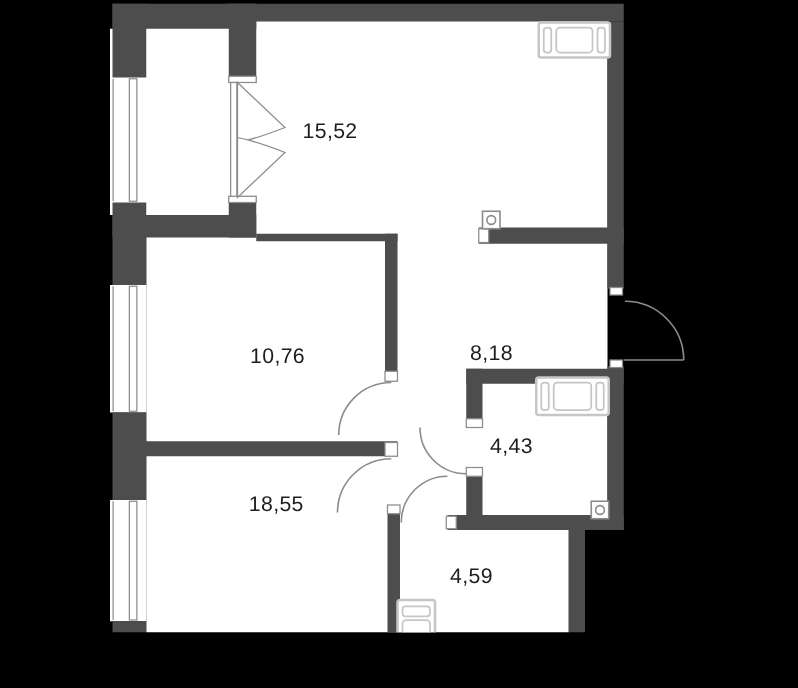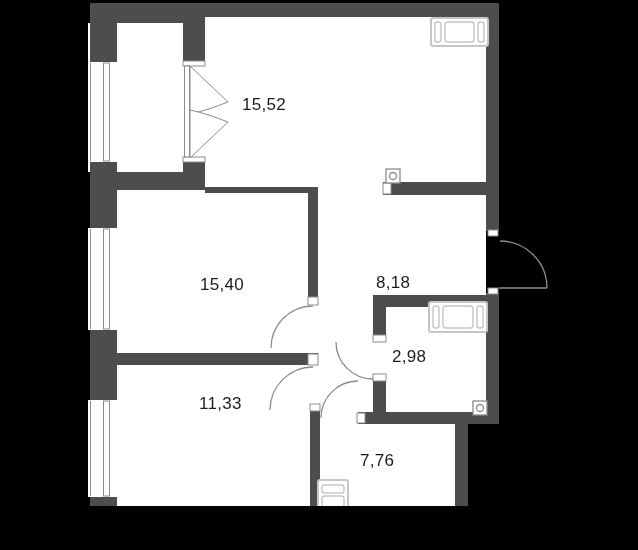--- a/index.html
+++ b/index.html
@@ -151,22 +151,22 @@
     </g>
     <g>
       <rect class="vent" x="439" y="516" width="14" height="14"></rect>
       <circle class="vent" cx="446" cy="523" r="3.5"></circle>
     </g>
   </svg>
 
   <div class="room-label" style="left:242px;top:96px;">15,52</div>
 
 
-  <div class="room-label" style="left:200px;top:276px;">15,40</div>
+  <div class="room-label" style="left:200px;top:276px;">10,76</div>
 
   <div class="room-label" style="left:376px;top:250px;margin-top:24px;">8,18</div>
 
-  <div class="room-label" style="left:392px;top:348px;">2,98</div>
+  <div class="room-label" style="left:392px;top:348px;">4,43</div>
 
-  <div class="room-label" style="left:199px;top:395px;">11,33</div>
+  <div class="room-label" style="left:199px;top:395px;">18,55</div>
 
-  <div class="room-label" style="left:360px;top:452px;">7,76</div>
+  <div class="room-label" style="left:360px;top:452px;">4,59</div>
 </div>
 
 </body></html>

